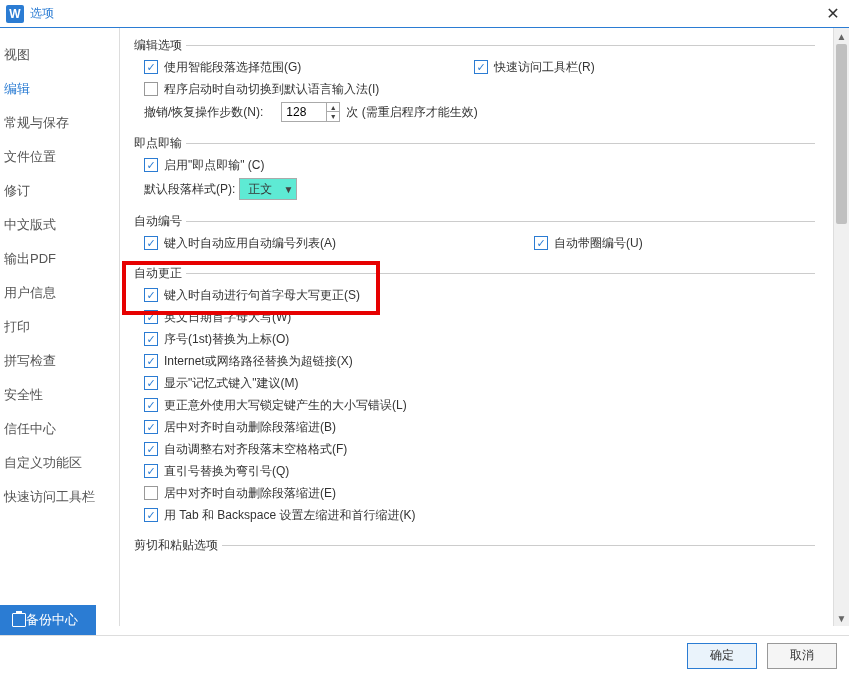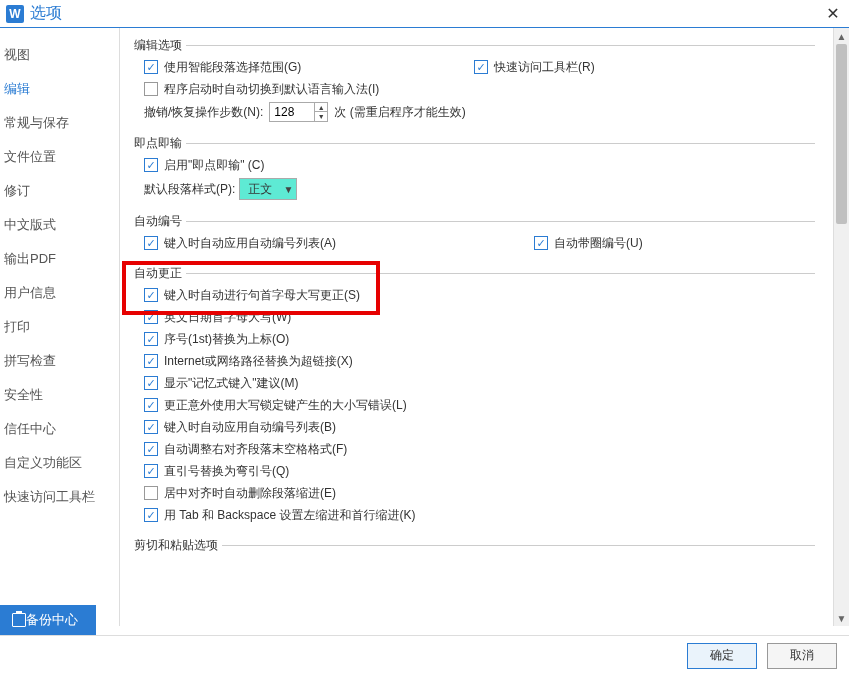--- a/index.html
+++ b/index.html
@@ -1,21 +1,21 @@
 <!DOCTYPE html>
 <html><head>
 <meta charset="utf-8">
 <style>
 * { box-sizing: border-box; margin: 0; padding: 0; font-family: "Microsoft YaHei", "SimSun", sans-serif; }
 body { width: 849px; height: 675px; background: #fff; font-size: 12px; color: #333; overflow: hidden; position: relative; }
 
 
 .titlebar { height: 28px; background: #fff; border-bottom: 1px solid #2b7cd3; display: flex; align-items: center; padding: 0 6px; }
 .titlebar .app-icon { width: 18px; height: 18px; background: #2b7cd3; color: #fff; font-size: 12px; font-weight: bold; display: flex; align-items: center; justify-content: center; border-radius: 2px; margin-right: 6px; }
-.titlebar .title { flex: 1; color: #2b7cd3; font-size: 16px; }
+.titlebar .title { flex: 1; color: #2b7cd3; font-size: 12px; }
 .titlebar .close { font-size: 16px; color: #333; cursor: pointer; width: 20px; text-align: center; }
 
 
 .main { display: flex; height: 598px; }
 
 
 .sidebar { width: 120px; border-right: 1px solid #ddd; padding-top: 10px; }
 .sidebar-item { padding: 8px 4px; color: #555; cursor: pointer; font-size: 13px; }
 .sidebar-item.active { color: #2b7cd3; }
 
@@ -35,21 +35,21 @@
 
 .row { display: flex; align-items: center; padding: 2px 0; min-height: 22px; }
 .row.split { display: flex; }
 .row.split .col1 { width: 330px; }
 .cb { width: 14px; height: 14px; border: 1px solid #2b7cd3; margin-right: 6px; display: inline-flex; align-items: center; justify-content: center; color: #2b7cd3; font-size: 11px; flex-shrink: 0; cursor: pointer; }
 .cb.unchecked { color: transparent; border-color: #999; }
 .label { color: #333; }
 
 
 .spininput { display: inline-flex; align-items: center; margin: 0 6px; }
-.spininput input { width: 46px; height: 20px; border: 1px solid #aaa; padding: 0 4px; font-size: 12px; }
+.spininput input { width: 46px; height: 20px; border: 1px solid #aaa; padding: 0 4px; font-size: 12px; margin-left: 12px; }
 .spininput .spin { display: flex; flex-direction: column; border: 1px solid #aaa; border-left: none; height: 20px; }
 .spininput .spin span { height: 9px; width: 12px; font-size: 7px; display: flex; align-items: center; justify-content: center; color: #444; cursor: pointer; }
 .spininput .spin span:first-child { border-bottom: 1px solid #aaa; }
 
 .combo { display: inline-flex; align-items: center; height: 22px; border: 1px solid #aaa; margin-left: 4px; background: #5eead4; cursor: pointer; }
 .combo .cval { padding: 0 8px; min-width: 40px; }
 .combo .carr { width: 16px; height: 100%; display: flex; align-items: center; justify-content: center; color: #444; font-size: 10px; }
 
 
 .redbox { position: absolute; border: 4px solid #e60000; left: -12px; top: -5px; width: 258px; height: 54px; pointer-events: none; }
@@ -188,21 +188,21 @@
         <div class="row">
               <span class="cb">✓</span>
               <span class="label">显示"记忆式键入"建议(M)</span>
             </div>
         <div class="row">
               <span class="cb">✓</span>
               <span class="label">更正意外使用大写锁定键产生的大小写错误(L)</span>
             </div>
         <div class="row">
               <span class="cb">✓</span>
-              <span class="label">键入时自动应用自动编号列表(B)</span>
+              <span class="label">居中对齐时自动删除段落缩进(B)</span>
             </div>
         <div class="row">
               <span class="cb">✓</span>
               <span class="label">自动调整右对齐段落末空格格式(F)</span>
             </div>
         <div class="row">
               <span class="cb">✓</span>
               <span class="label">直引号替换为弯引号(Q)</span>
             </div>
         <div class="row">

